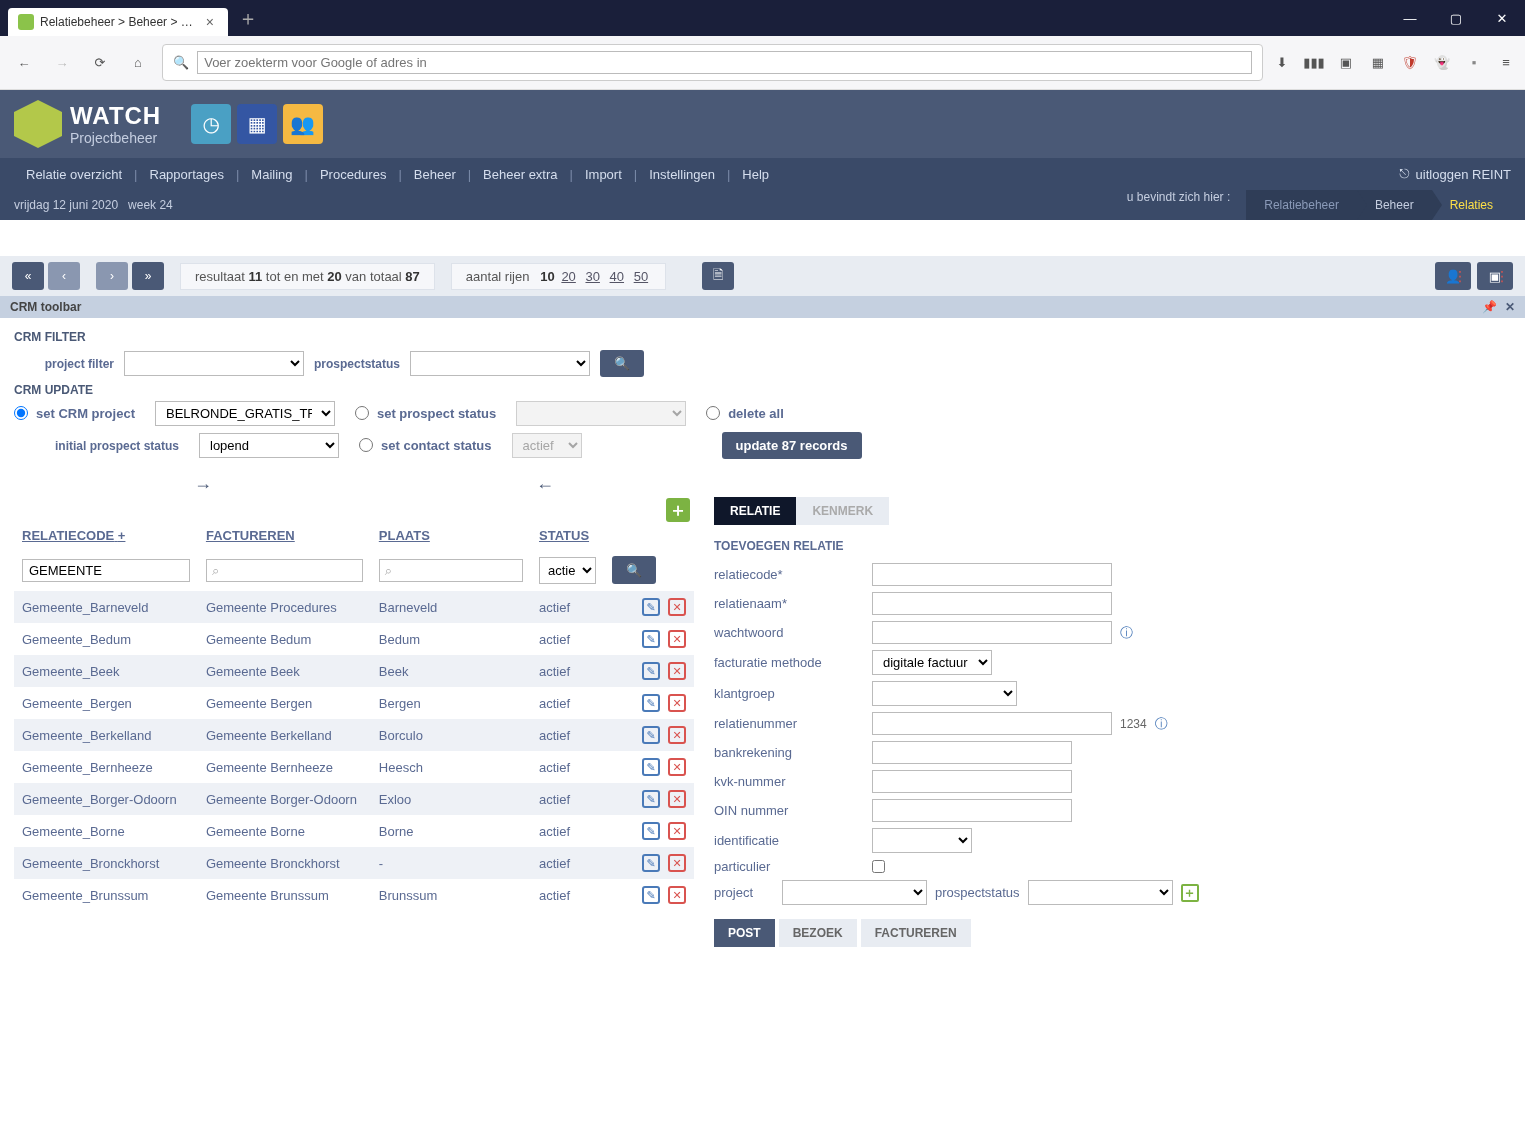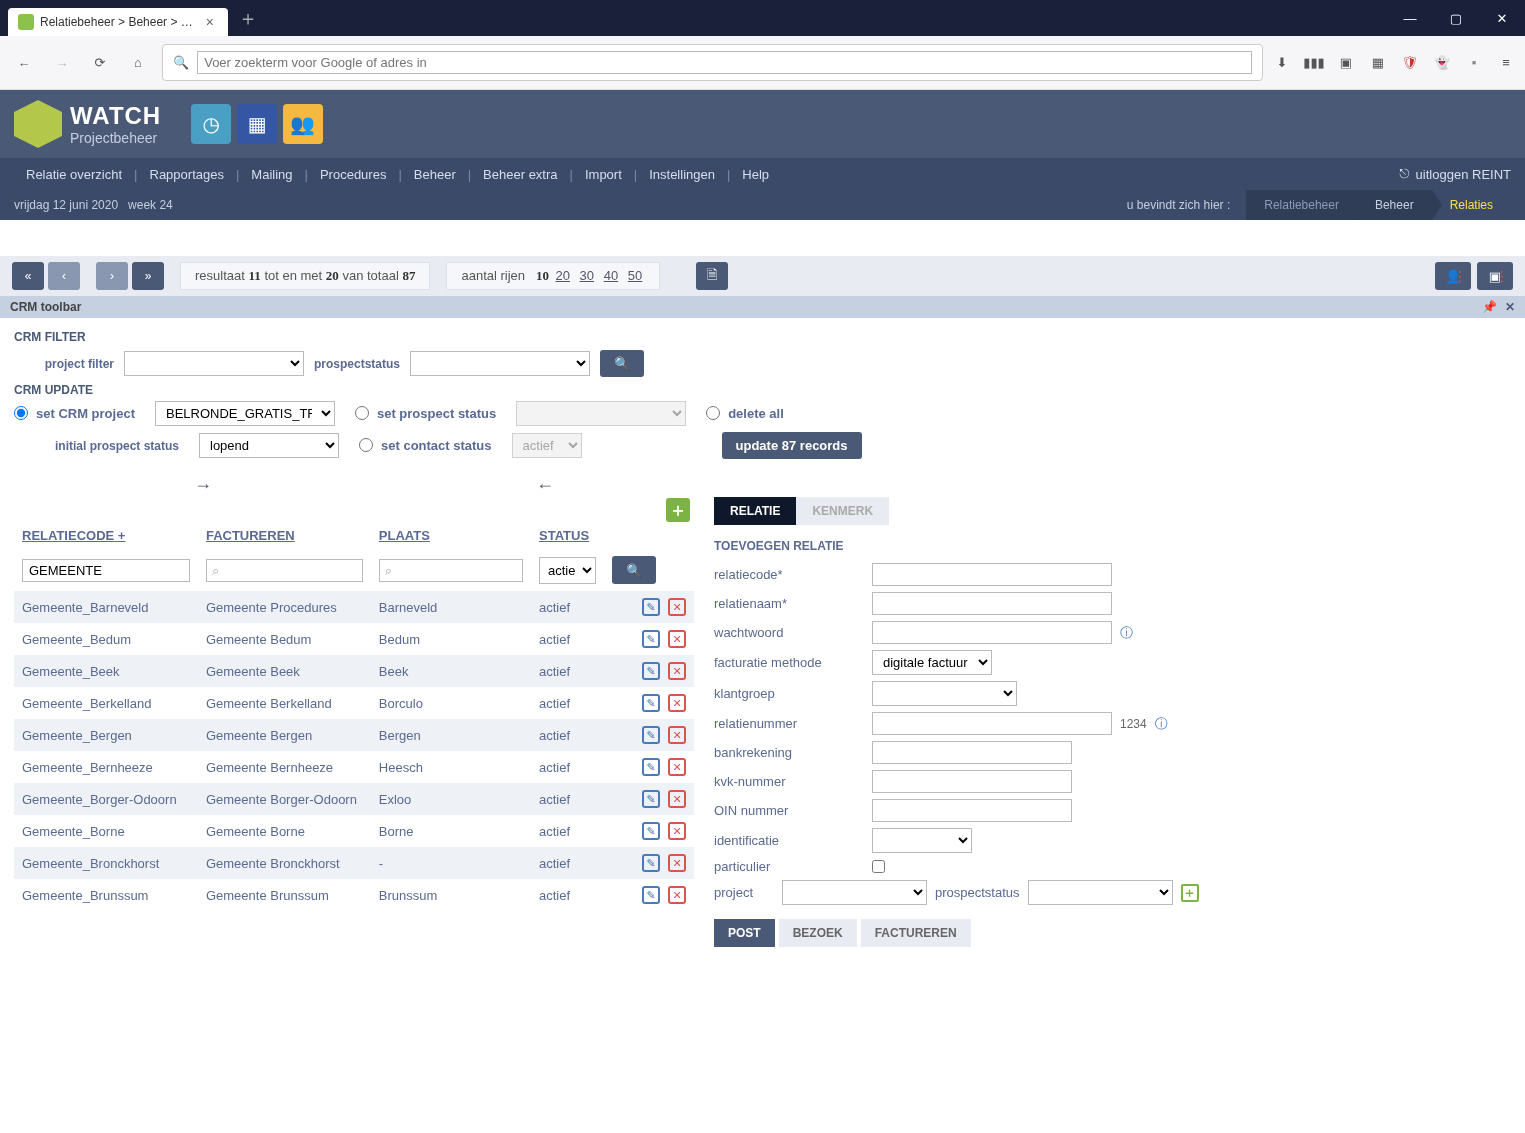--- a/index.html
+++ b/index.html
@@ -39,41 +39,41 @@
 
 
 .main-nav { background: #3a4a68; display: flex; align-items: center; padding: 0 14px; height: 32px; }
 .nav-item { color: #d5deee; padding: 0 12px; cursor: pointer; font-size: 13px; }
 .nav-sep { color: #7a8aa8; }
 .logout { margin-left: auto; color: #d5deee; cursor: pointer; display: flex; align-items: center; gap: 6px; }
 
 
 .crumb-bar { background: #3a4a68; display: flex; align-items: center; height: 30px; padding: 0 14px; color: #c5cee0; font-size: 12px; }
 .crumb-text { }
-.crumb-right { margin-left: auto; display: flex; align-items: center; }
+.crumb-right { margin-left: auto; display: flex; align-items: flex-start; }
 .crumb-label { margin-right: 16px; }
 .crumb { padding: 0 18px; height: 30px; display: flex; align-items: center; position: relative; cursor: pointer; }
 .crumb.dark { background: #2f3d57; color: #8a9ab8; }
 .crumb.light { background: #2f3d57; color: #c5cee0; }
 .crumb.current { background: #3a4a68; color: #fde047; }
 .crumb::after { content: ''; position: absolute; right: -10px; top: 0; border-left: 10px solid #2f3d57; border-top: 15px solid transparent; border-bottom: 15px solid transparent; z-index: 1; }
 .crumb.current::after { display: none; }
 .crumb.dark::after { border-left-color: #2f3d57;}
 .crumb.light::after { border-left-color: #2f3d57;}
 
 
 .gap { height: 36px; background: #fff; }
 
 
 .pager-bar { background: #e8ecf2; display: flex; align-items: center; padding: 6px 12px; gap: 16px; font-size: 13px; color: #555; }
 .pager-btns { display: flex; gap: 4px; }
 .pager-btn { width: 32px; height: 28px; background: #4a5976; color: #fff; border-radius: 3px; display: flex; align-items: center; justify-content: center; cursor: pointer; font-size: 12px; }
 .pager-btn.light { background: #8a97b0; }
 .pager-info { background: #f6f7fa; padding: 5px 14px; border: 1px solid #dde2ea; }
-.pager-info b { color: #333; font-weight: bold; font-family: Liberation Serif, serif; }
+.pager-info b { color: #333; font-weight: bold; }
 .row-links a { color: #556; text-decoration: underline; margin: 0 3px; cursor: pointer; }
 .row-links .current { font-weight: bold; text-decoration: none; }
 .excel-btn { width: 32px; height: 28px; background: #4a5976; color: #fff; border-radius: 3px; display: flex; align-items: center; justify-content: center; cursor: pointer; margin-left: 20px; }
 .right-tools { margin-left: auto; display: flex; gap: 6px; }
 .tool-btn { width: 36px; height: 28px; background: #4a5976; border-radius: 3px; cursor: pointer; display: flex; align-items: center; justify-content: center; color: #fff; position: relative; }
 .tool-btn .dots { color: #d9534f; font-size: 14px; position: absolute; right: 4px; }
 
 
 .crm-toolbar-header { background: #c5d0e0; padding: 4px 10px; font-size: 12px; font-weight: bold; color: #444; display: flex; align-items: center; }
 .crm-toolbar-header .tools { margin-left: auto; display: flex; gap: 8px; }
@@ -371,35 +371,35 @@
             <td>Beek</td>
             <td>actief</td>
             <td>
               <div class="row-actions">
                 <span class="action-icon">✎</span>
                 <span class="action-icon del">✕</span>
               </div>
             </td>
           </tr>
           <tr>
+            <td><a>Gemeente_Bergen</a></td>
+            <td>Gemeente Bergen</td>
+            <td>Bergen</td>
+            <td>actief</td>
+            <td>
+              <div class="row-actions">
+                <span class="action-icon">✎</span>
+                <span class="action-icon del">✕</span>
+              </div>
+            </td>
+          </tr>
+          <tr>
             <td><a>Gemeente_Berkelland</a></td>
             <td>Gemeente Berkelland</td>
             <td>Borculo</td>
-            <td>actief</td>
-            <td>
-              <div class="row-actions">
-                <span class="action-icon">✎</span>
-                <span class="action-icon del">✕</span>
-              </div>
-            </td>
-          </tr>
-          <tr>
-            <td><a>Gemeente_Bergen</a></td>
-            <td>Gemeente Bergen</td>
-            <td>Bergen</td>
             <td>actief</td>
             <td>
               <div class="row-actions">
                 <span class="action-icon">✎</span>
                 <span class="action-icon del">✕</span>
               </div>
             </td>
           </tr>
           <tr>
             <td><a>Gemeente_Bernheeze</a></td>

